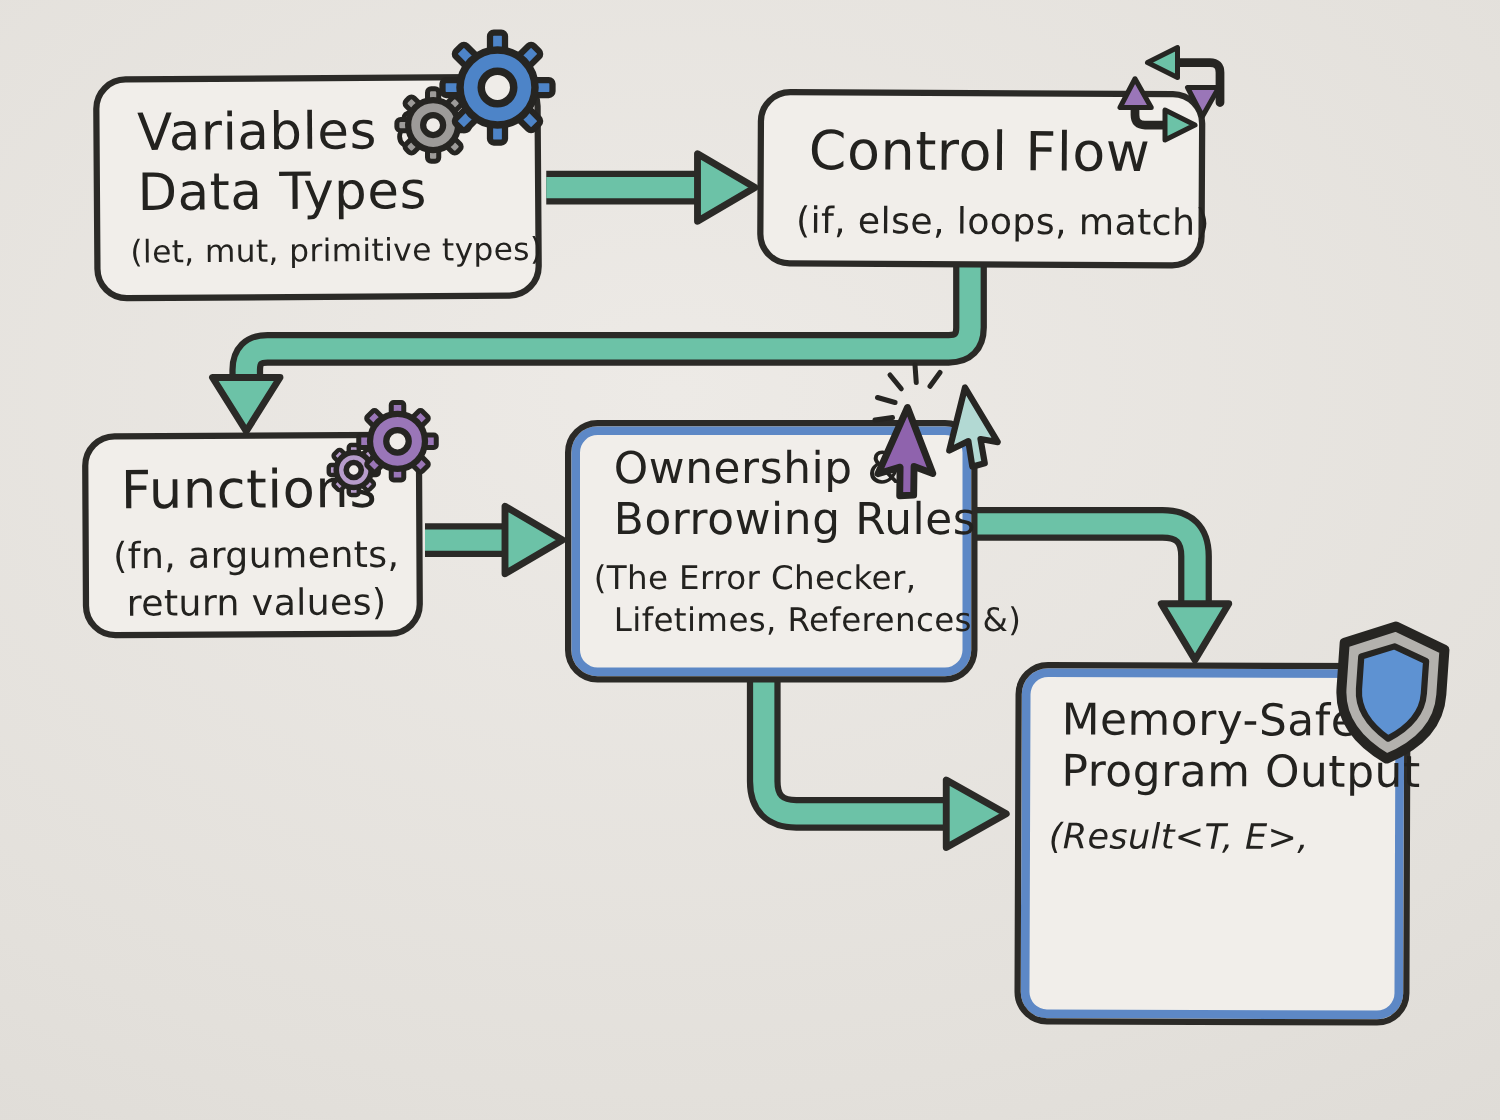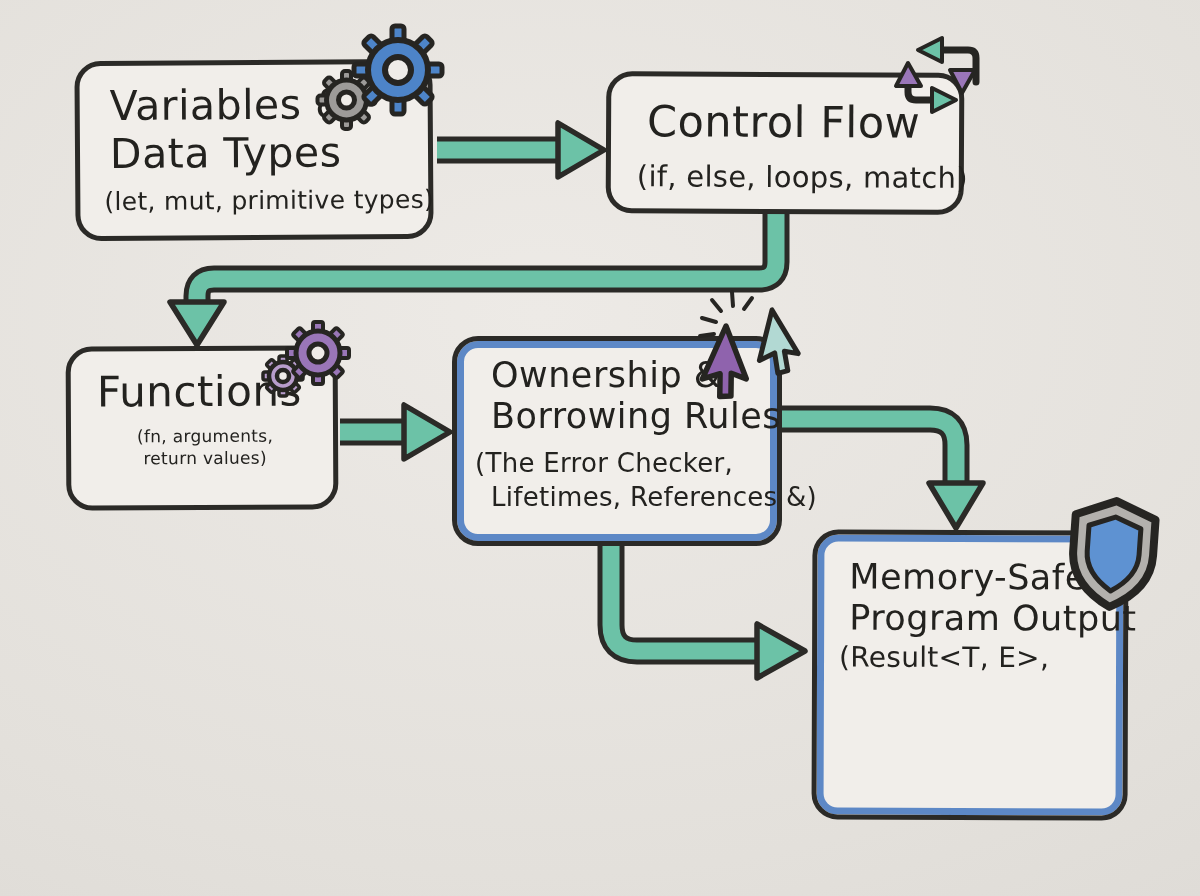--- a/index.html
+++ b/index.html
@@ -20,29 +20,29 @@
   
   .n-var{padding:16px 16px 10px 30px; transform:rotate(-0.4deg);}
   .n-var .tl{font-size:41px;}
   .n-var .sl{font-size:25px; margin-top:6px; margin-left:-6px;}
   .n-ctl{padding:20px 16px 10px 36px; transform:rotate(0.3deg);}
   .n-ctl .tl{font-size:43px;}
   .n-ctl .sl{font-size:29px; margin-top:10px; margin-left:-10px;}
   .n-fun{padding:16px 10px 10px 26px; transform:rotate(-0.3deg);}
   .n-fun .tl{font-size:42px;}
   .n-fun .subs{margin-top:8px; text-align:center; margin-left:-10px;}
-  .n-fun .sl{font-size:17px;}
+  .n-fun .sl{font-size:29px;}
   .n-own{padding:14px 10px 10px 18px;}
   .n-own .tl{font-size:35px; margin-left:16px;}
   .n-own .subs{margin-top:8px;}
   .n-own .sl{font-size:26px;}
   .n-own .sl.indent{margin-left:16px;}
   .n-mem{padding:22px 10px 10px 22px; transform:rotate(0.2deg);}
   .n-mem .tl{font-size:35px; margin-left:10px;}
-  .n-mem .subs{}
+  .n-mem .subs{margin-top:12px;font-style:italic;}
   .n-mem .sl{font-size:28px;}
   .n-mem .sl.indent{margin-left:10px;}
   
   .a-out{fill:none; stroke:#2b2a27; stroke-width:27; stroke-linejoin:round; stroke-linecap:butt;}
   .a-in{fill:none; stroke:#6cc2a7; stroke-width:17; stroke-linejoin:round; stroke-linecap:butt;}
   .a-head{fill:#6cc2a7; stroke:#2b2a27; stroke-width:5.5; stroke-linejoin:round;}
   
   .ink{stroke:#262522; stroke-linejoin:round; stroke-linecap:round;}
 </style>
 </head>

